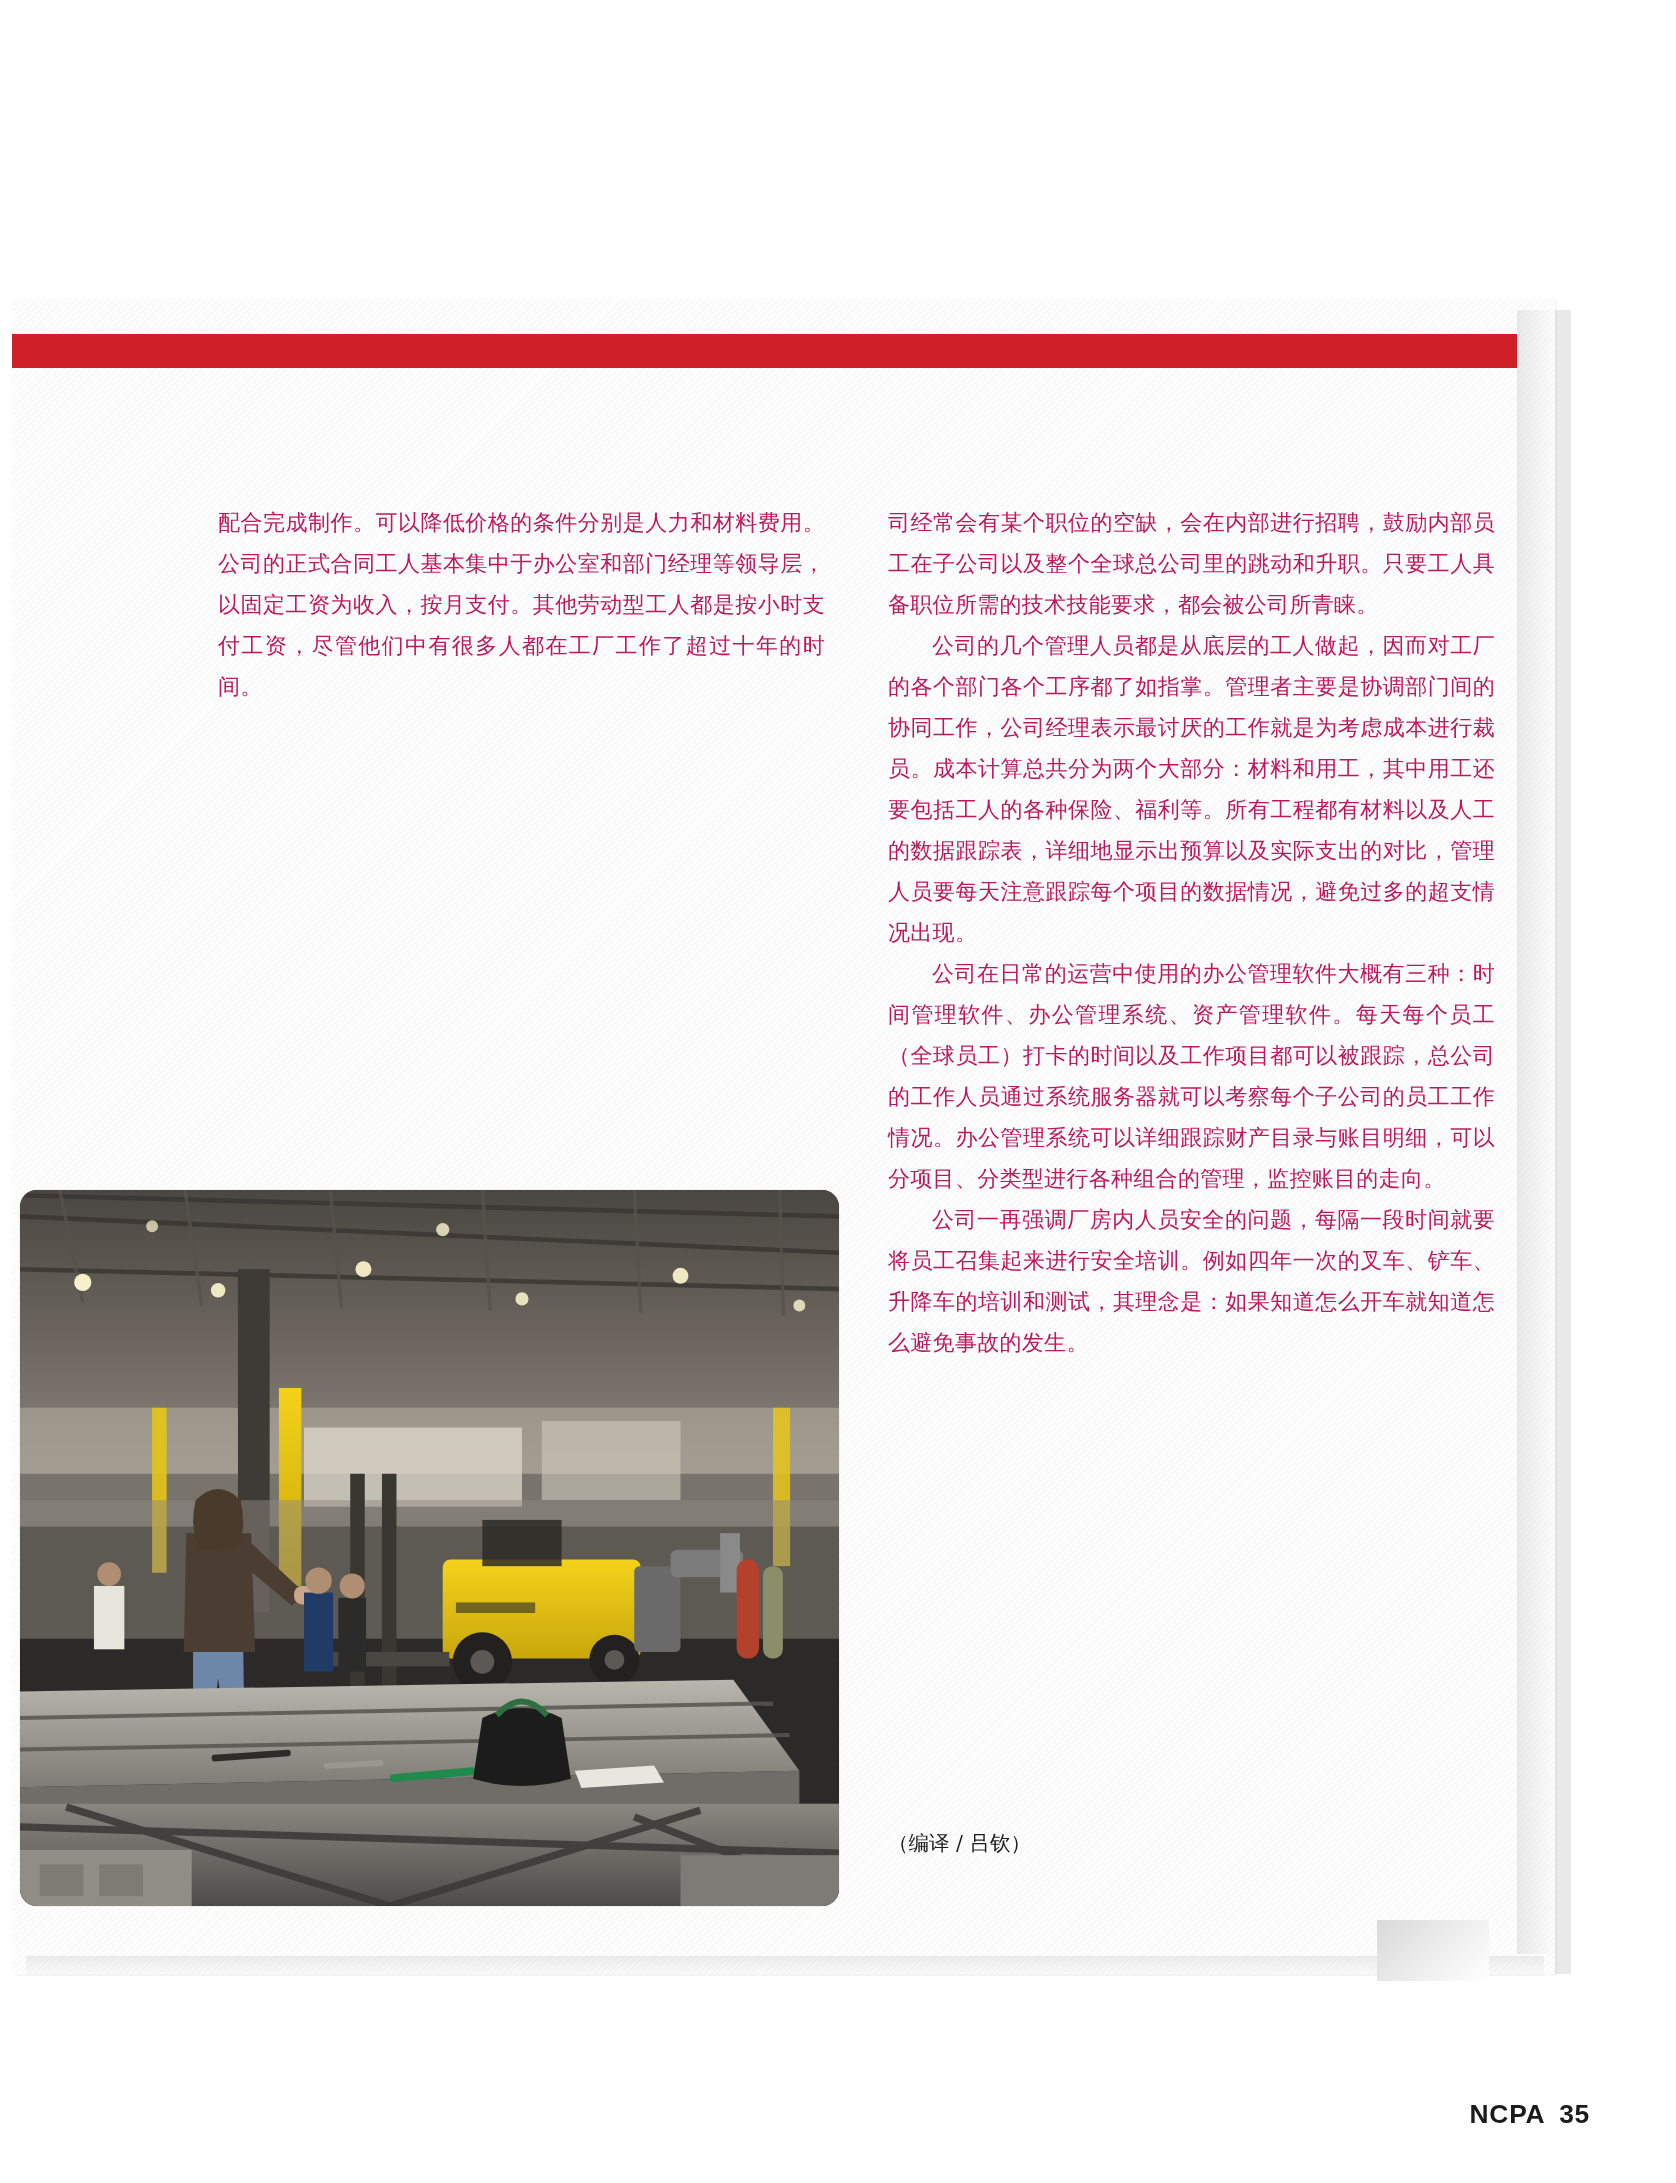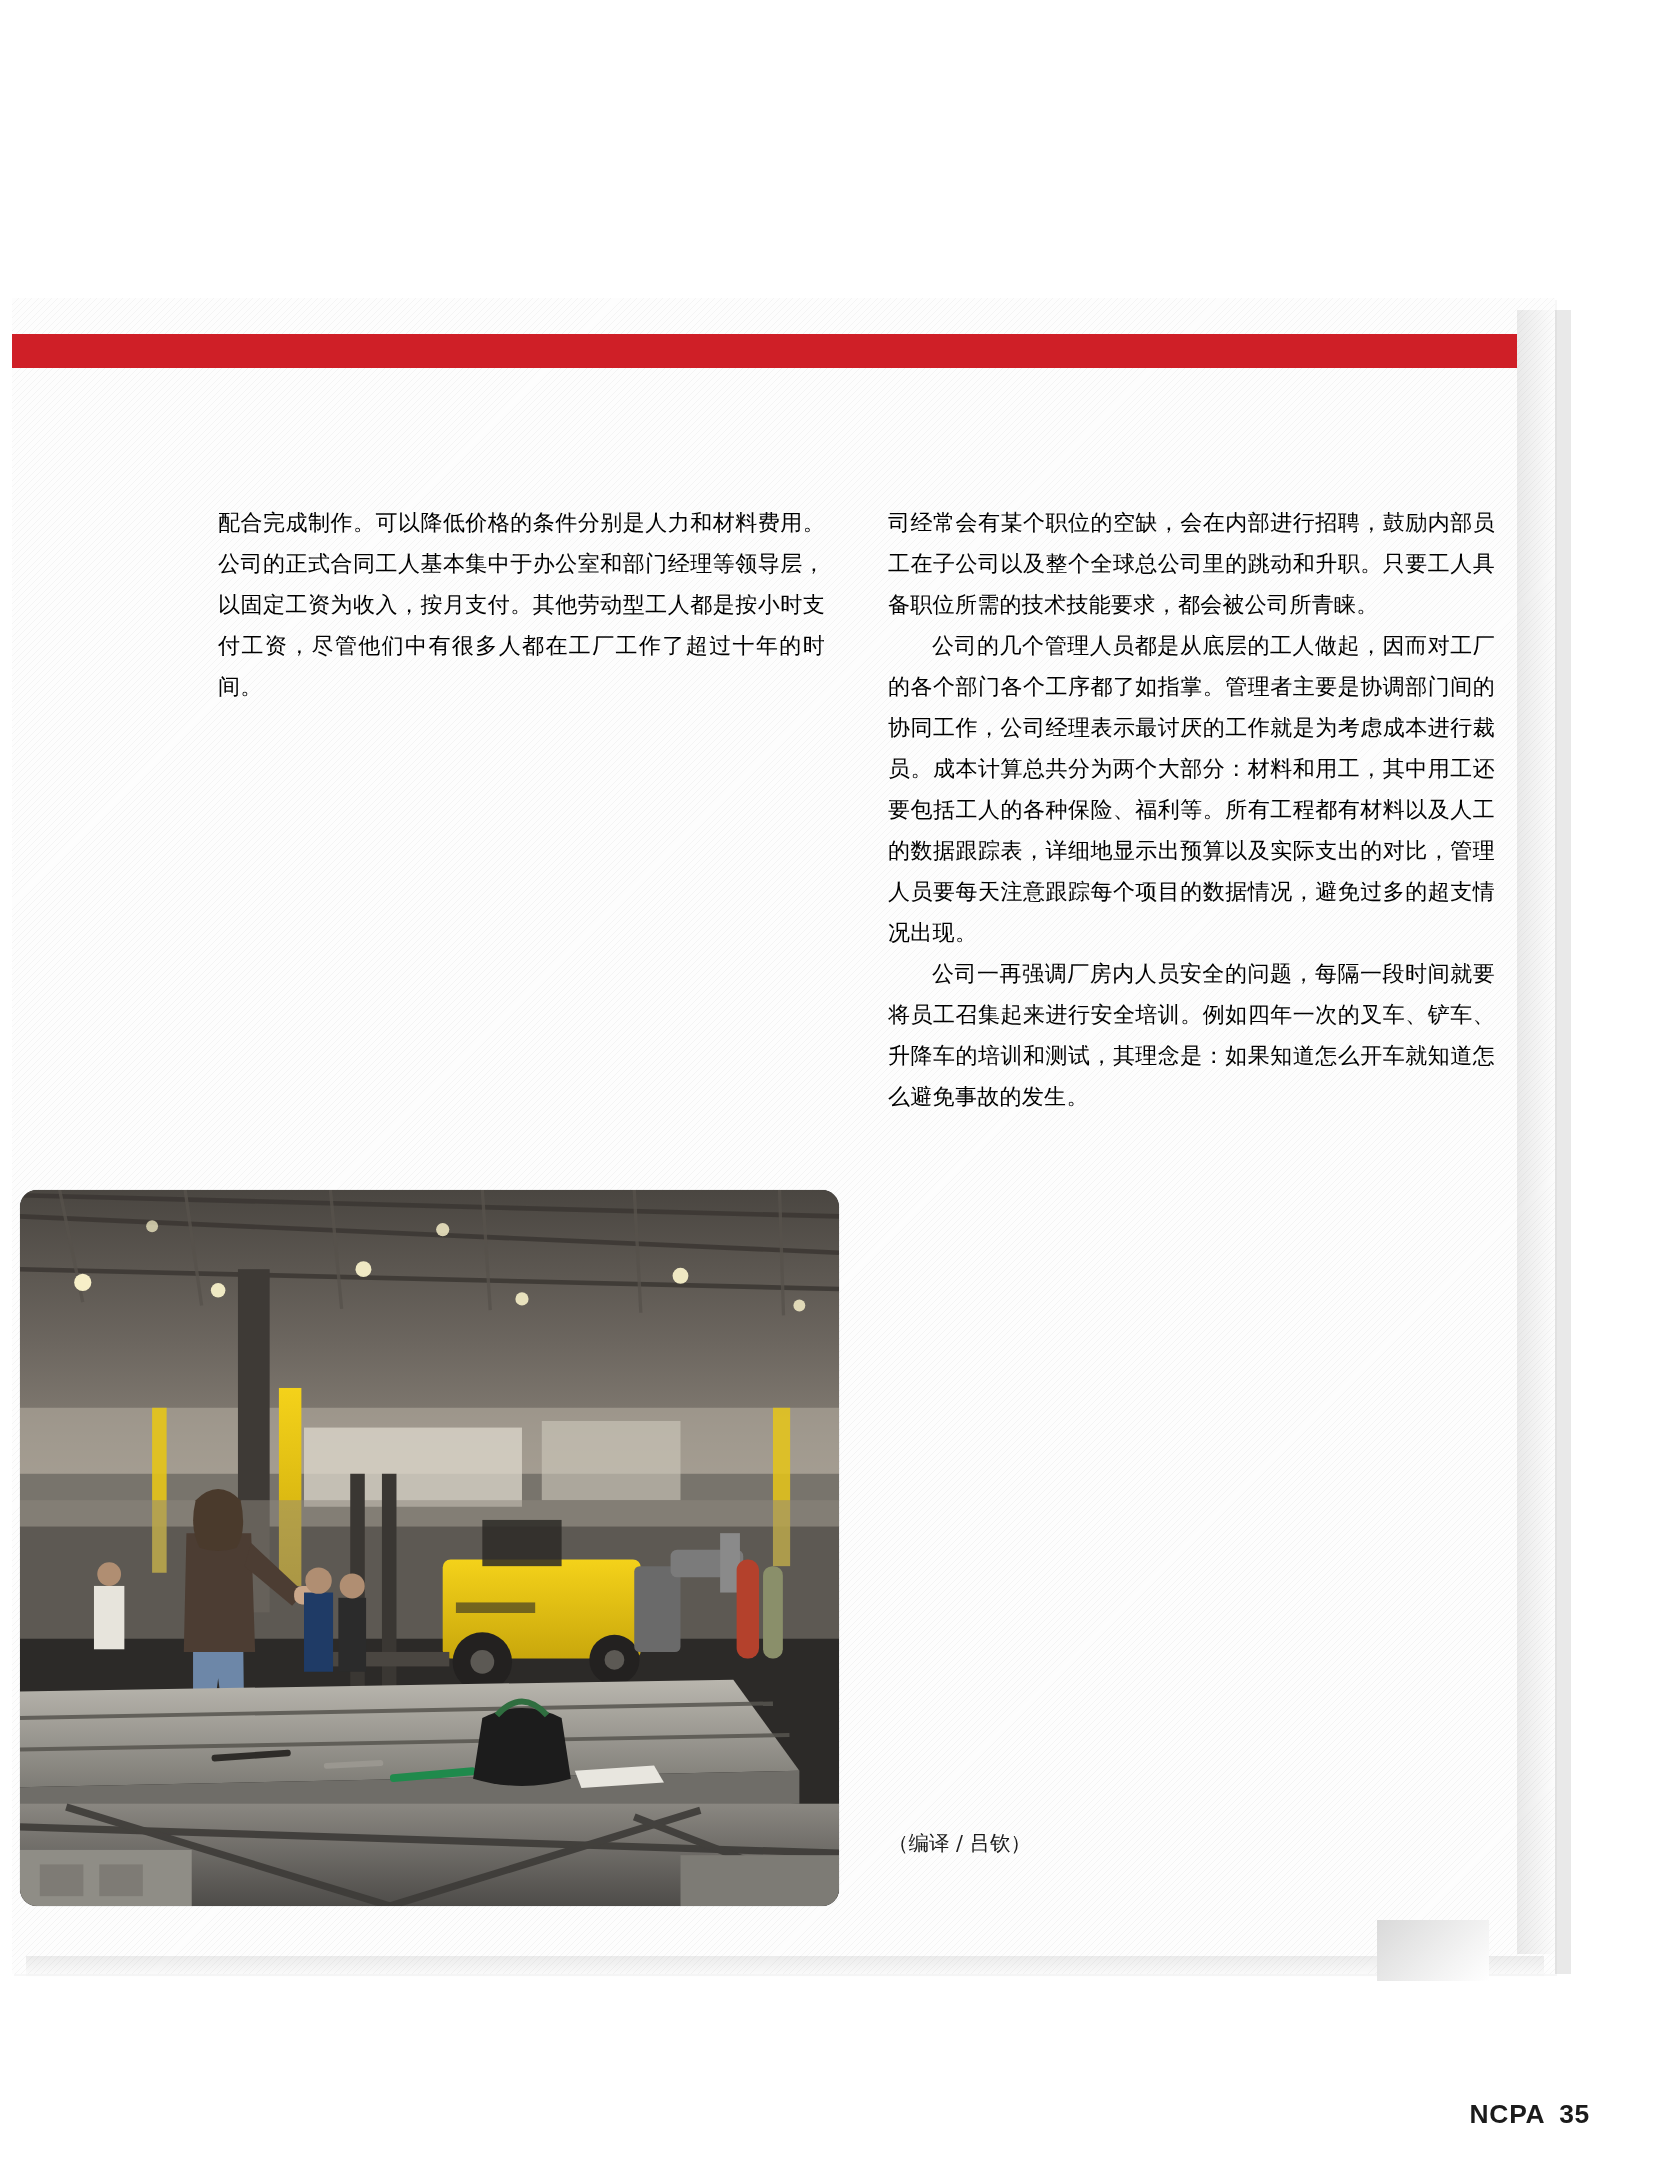--- a/index.html
+++ b/index.html
@@ -89,21 +89,21 @@
     height: 61px;
     background: linear-gradient(135deg, #d9d9d9 0%, #f0f0f0 60%, #ffffff 100%);
   }
 
   
   .col {
     position: absolute;
     width: 607px;
     font-size: 22px;
     line-height: 41px;
-    color: #000000;
+    color: #be185d;
     letter-spacing: 0.3px;
     text-align: justify;
     font-family: "DejaVu Serif", "Liberation Serif", serif;
   }
   #col-left  { left: 218px;  top: 502px; }
   #col-right { left: 888px; top: 502px; }
 
   .para {
     margin: 0 0 0 0;
     text-indent: 44px;
@@ -162,20 +162,21 @@
 
   <div class="red-bar"></div>
 
   <div class="col" id="col-left">
     <p class="para noindent">配合完成制作。可以降低价格的条件分别是人力和材料费用。公司的正式合同工人基本集中于办公室和部门经理等领导层，以固定工资为收入，按月支付。其他劳动型工人都是按小时支付工资，尽管他们中有很多人都在工厂工作了超过十年的时间。</p>
   </div>
 
   <div class="col" id="col-right">
     <p class="para noindent">司经常会有某个职位的空缺，会在内部进行招聘，鼓励内部员工在子公司以及整个全球总公司里的跳动和升职。只要工人具备职位所需的技术技能要求，都会被公司所青睐。</p>
     <p class="para">公司的几个管理人员都是从底层的工人做起，因而对工厂的各个部门各个工序都了如指掌。管理者主要是协调部门间的协同工作，公司经理表示最讨厌的工作就是为考虑成本进行裁员。成本计算总共分为两个大部分：材料和用工，其中用工还要包括工人的各种保险、福利等。所有工程都有材料以及人工的数据跟踪表，详细地显示出预算以及实际支出的对比，管理人员要每天注意跟踪每个项目的数据情况，避免过多的超支情况出现。</p>
+    <p class="para">公司在日常的运营中使用的办公管理软件大概有三种：时间管理软件、办公管理系统、资产管理软件。每天每个员工（全球员工）打卡的时间以及工作项目都可以被跟踪，总公司的工作人员通过系统服务器就可以考察每个子公司的员工工作情况。办公管理系统可以详细跟踪财产目录与账目明细，可以分项目、分类型进行各种组合的管理，监控账目的走向。</p>
     <p class="para">公司一再强调厂房内人员安全的问题，每隔一段时间就要将员工召集起来进行安全培训。例如四年一次的叉车、铲车、升降车的培训和测试，其理念是：如果知道怎么开车就知道怎么避免事故的发生。</p>
   </div>
 
   <div class="photo">
     <svg viewBox="0 0 1240 1085" preserveAspectRatio="none">
       <defs>
         <linearGradient id="ceil" x1="0" y1="0" x2="0" y2="1">
           <stop offset="0%" stop-color="#4a4641"></stop>
           <stop offset="55%" stop-color="#6d6760"></stop>
           <stop offset="100%" stop-color="#8c857b"></stop>

